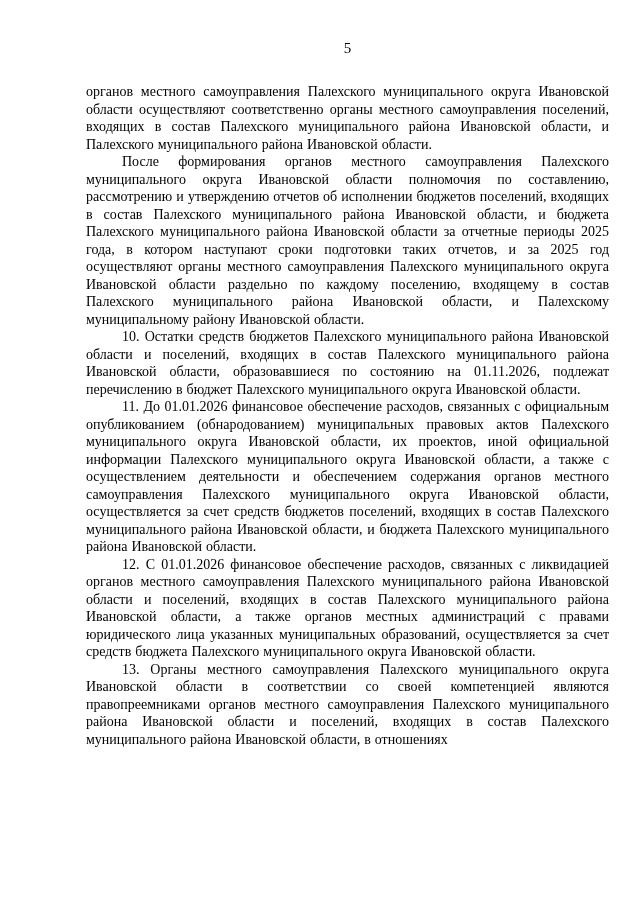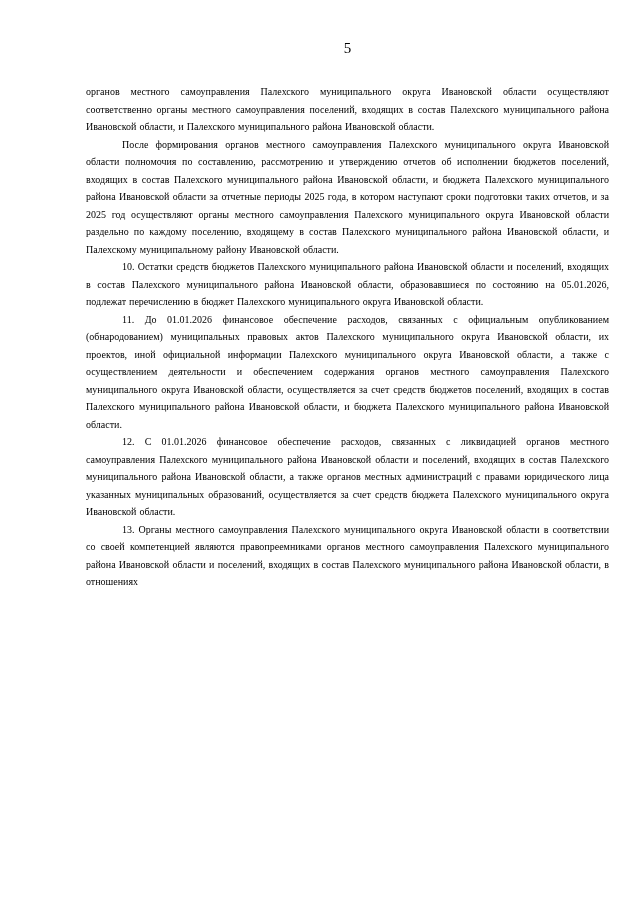--- a/index.html
+++ b/index.html
@@ -22,37 +22,37 @@
     background: #ffffff;
   }
   .page-number {
     text-align: center;
     font-size: 15px;
     line-height: 17px;
     margin-bottom: 26px;
   }
   .body-text p {
     margin: 0;
-    font-size: 10px;
+    font-size: 14px;
     line-height: 17.5px;
     text-align: justify;
     text-indent: 36px;
     word-spacing: 0.5px;
   }
   .body-text p.no-indent {
     text-indent: 0;
   }
 </style>
 </head>
 <body>
 
 <div class="page">
   <div class="page-number">5</div>
 
   <div class="body-text">
     <p class="no-indent">органов местного самоуправления Палехского муниципального округа Ивановской области осуществляют соответственно органы местного самоуправления поселений, входящих в состав Палехского муниципального района Ивановской области, и Палехского муниципального района Ивановской области.</p>
     <p>После формирования органов местного самоуправления Палехского муниципального округа Ивановской области полномочия по составлению, рассмотрению и утверждению отчетов об исполнении бюджетов поселений, входящих в состав Палехского муниципального района Ивановской области, и бюджета Палехского муниципального района Ивановской области за отчетные периоды 2025 года, в котором наступают сроки подготовки таких отчетов, и за 2025 год осуществляют органы местного самоуправления Палехского муниципального округа Ивановской области раздельно по каждому поселению, входящему в состав Палехского муниципального района Ивановской области, и Палехскому муниципальному району Ивановской области.</p>
-    <p>10. Остатки средств бюджетов Палехского муниципального района Ивановской области и поселений, входящих в состав Палехского муниципального района Ивановской области, образовавшиеся по состоянию на 05.01.2026, подлежат перечислению в бюджет Палехского муниципального округа Ивановской области.</p>
+    <p>10. Остатки средств бюджетов Палехского муниципального района Ивановской области и поселений, входящих в состав Палехского муниципального района Ивановской области, образовавшиеся по состоянию на 01.11.2026, подлежат перечислению в бюджет Палехского муниципального округа Ивановской области.</p>
     <p>11. До 01.01.2026 финансовое обеспечение расходов, связанных с официальным опубликованием (обнародованием) муниципальных правовых актов Палехского муниципального округа Ивановской области, их проектов, иной официальной информации Палехского муниципального округа Ивановской области, а также с осуществлением деятельности и обеспечением содержания органов местного самоуправления Палехского муниципального округа Ивановской области, осуществляется за счет средств бюджетов поселений, входящих в состав Палехского муниципального района Ивановской области, и бюджета Палехского муниципального района Ивановской области.</p>
     <p>12. С 01.01.2026 финансовое обеспечение расходов, связанных с ликвидацией органов местного самоуправления Палехского муниципального района Ивановской области и поселений, входящих в состав Палехского муниципального района Ивановской области, а также органов местных администраций с правами юридического лица указанных муниципальных образований, осуществляется за счет средств бюджета Палехского муниципального округа Ивановской области.</p>
     <p>13. Органы местного самоуправления Палехского муниципального округа Ивановской области в соответствии со своей компетенцией являются правопреемниками органов местного самоуправления Палехского муниципального района Ивановской области и поселений, входящих в состав Палехского муниципального района Ивановской области, в отношениях</p>
   </div>
 </div>
 
 </body></html>

